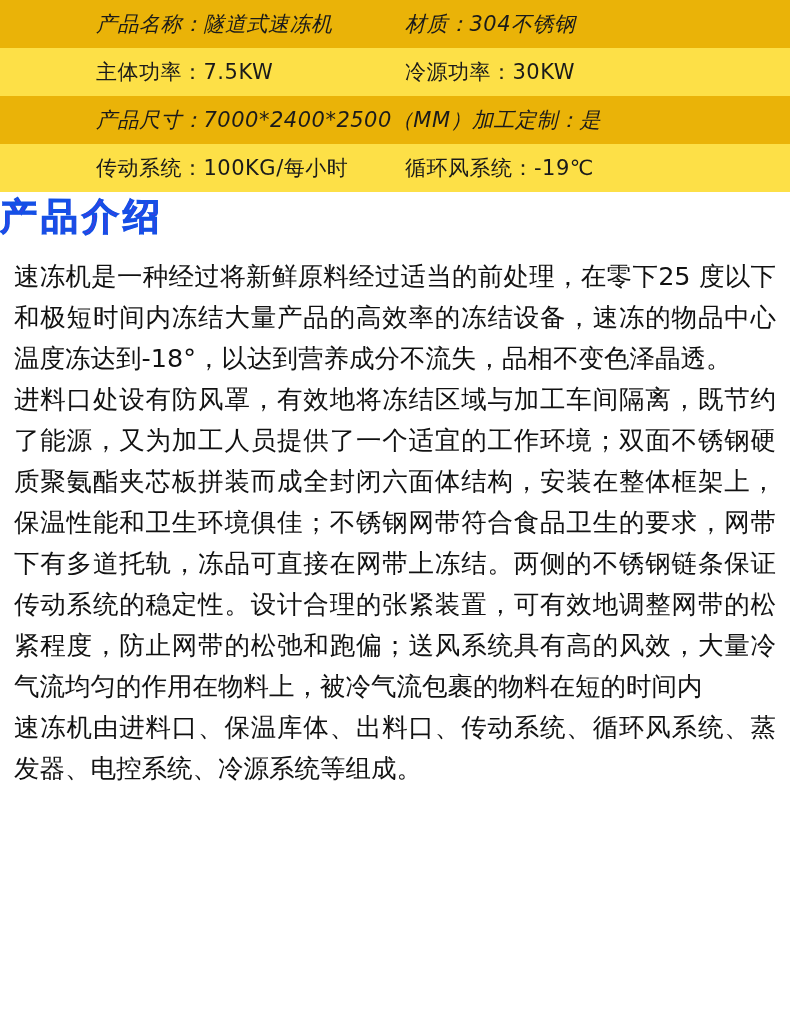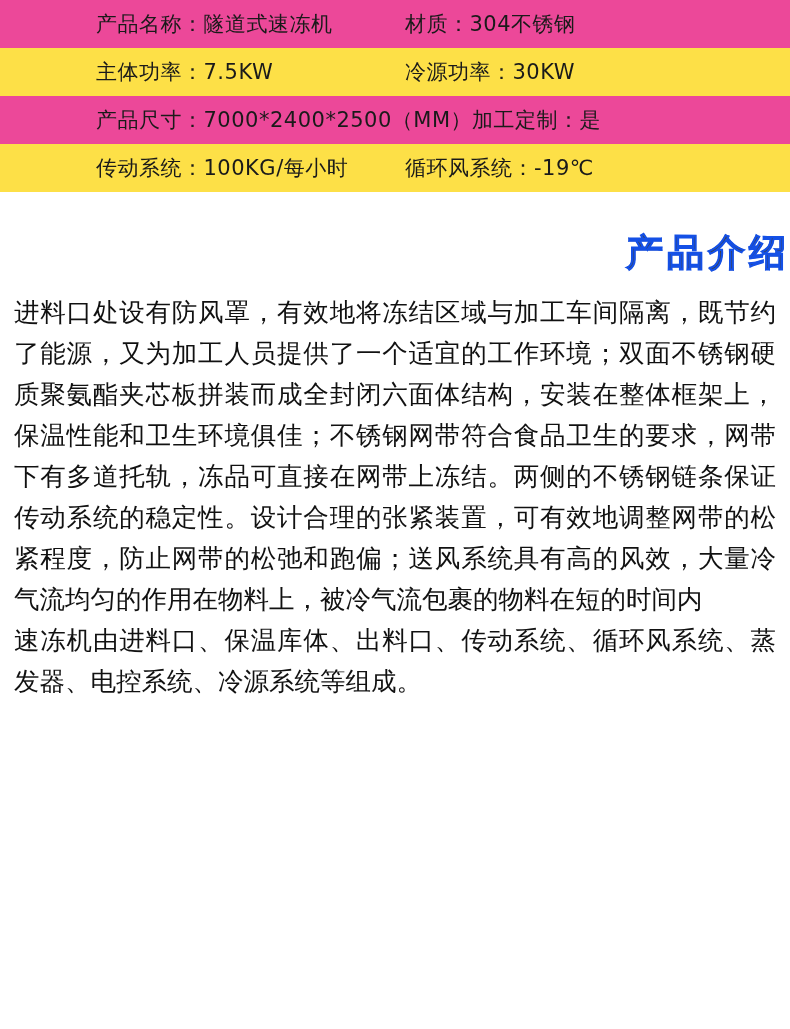--- a/index.html
+++ b/index.html
@@ -23,21 +23,22 @@
   
   .spec-table {
     width: 100%;
     border-collapse: collapse;
     table-layout: fixed;
   }
   .spec-table tr {
     height: 48px;
   }
   .spec-table tr.odd td {
-    background: #ec4899;
+    background: #eab308;
+    font-style: italic;
   }
   .spec-table tr.even td {
     background: #fde047;
   }
   .spec-table td {
     padding: 0;
     vertical-align: middle;
   }
   .cell-inner {
     display: flex;
@@ -56,26 +57,25 @@
   .spec-label, .spec-value {
     font-size: 21px;
     color: #1a1a1a;
   }
   .wide-cell .cell-inner {
     padding-left: 96px;
   }
 
   
   .section-heading {
-    text-align: right;
-    color: #404040;
+    text-align: left;
+    color: #6d28d9;
     font-size: 37px;
     font-weight: bold;
     letter-spacing: 4px;
-    margin-top: 36px;
     margin-bottom: 14px;
     font-family: "DejaVu Sans", "Liberation Sans", sans-serif;
     -webkit-text-stroke: 1px #1450e6;
   }
 
   
   .body-copy {
     padding: 0 14px 0 14px;
   }
   .para {
@@ -142,17 +142,18 @@
               <span class="spec-value">-19℃</span>
           </div>
         </td>
       </tr>
     </tbody>
   </table>
 
   <div class="section-heading">产品介绍</div>
 
   <div class="body-copy">
+    <p class="para">速冻机是一种经过将新鲜原料经过适当的前处理，在零下25 度以下和极短时间内冻结大量产品的高效率的冻结设备，速冻的物品中心温度冻达到-18°，以达到营养成分不流失，品相不变色泽晶透。</p>
     <p class="para">进料口处设有防风罩，有效地将冻结区域与加工车间隔离，既节约了能源，又为加工人员提供了一个适宜的工作环境；双面不锈钢硬质聚氨酯夹芯板拼装而成全封闭六面体结构，安装在整体框架上，保温性能和卫生环境俱佳；不锈钢网带符合食品卫生的要求，网带下有多道托轨，冻品可直接在网带上冻结。两侧的不锈钢链条保证传动系统的稳定性。设计合理的张紧装置，可有效地调整网带的松紧程度，防止网带的松弛和跑偏；送风系统具有高的风效，大量冷气流均匀的作用在物料上，被冷气流包裹的物料在短的时间内</p>
     <p class="para">速冻机由进料口、保温库体、出料口、传动系统、循环风系统、蒸发器、电控系统、冷源系统等组成。</p>
   </div>
 
 </div>
 
 </body></html>

